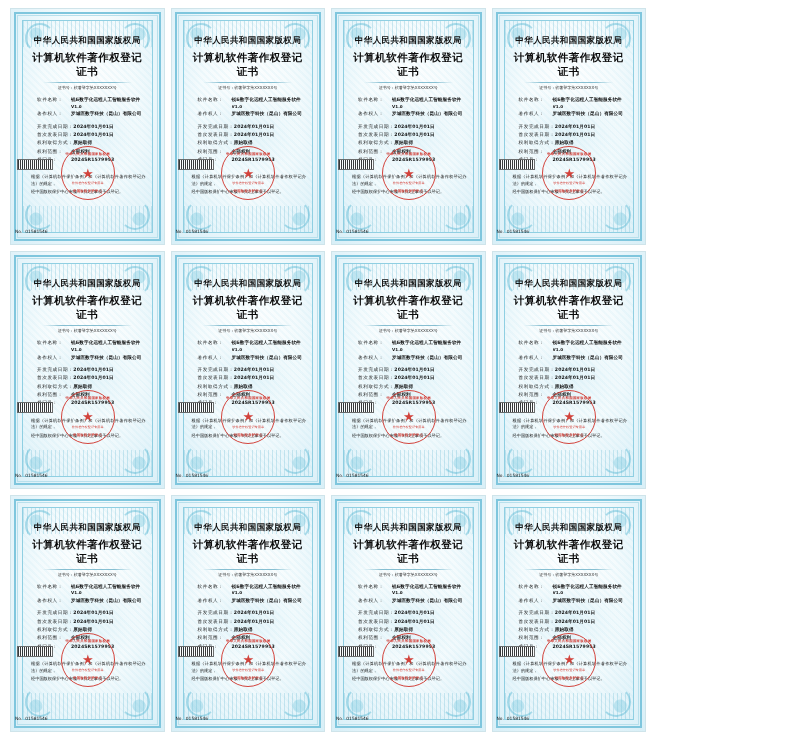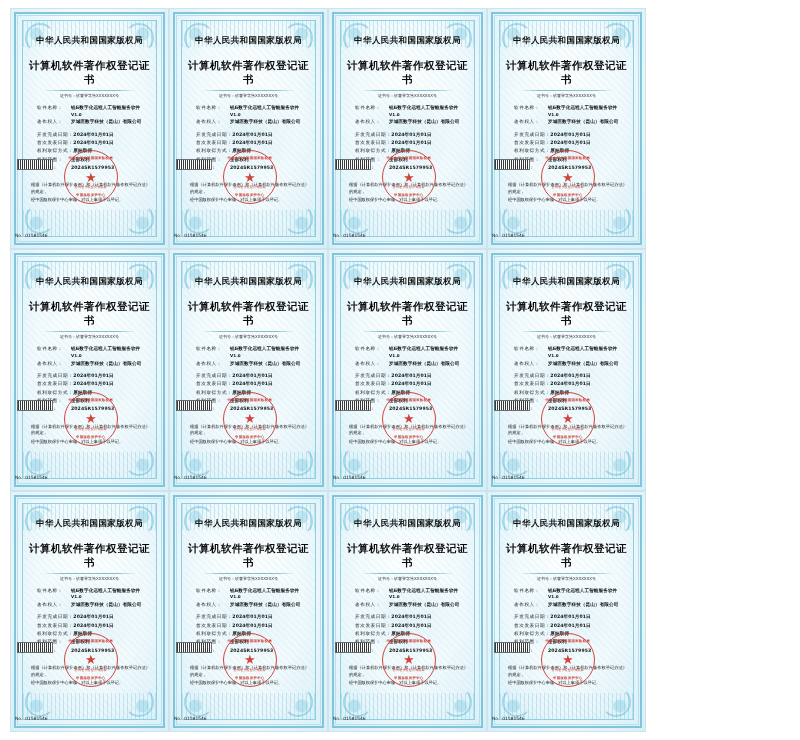--- a/index.html
+++ b/index.html
@@ -7,20 +7,21 @@
     padding: 0;
     background: #ffffff;
     width: 800px;
     height: 740px;
     font-family: "Liberation Sans", sans-serif;
   }
   #grid {
     display: grid;
     grid-template-columns: repeat(4, 1fr);
     grid-template-rows: repeat(3, 1fr);
+    gap: 6px;
     padding: 8px 10px;
     box-sizing: border-box;
     width: 656px;
     height: 740px;
   }
   .cert {
     position: relative;
     box-sizing: border-box;
     background:
       radial-gradient(ellipse at 50% 40%, #ffffff 0%, #f4fbfd 45%, #e4f4fa 75%, #d8eff7 100%);
@@ -87,21 +88,21 @@
     letter-spacing: .4px;
     margin-top: 6px;
   }
   .title {
     text-align: center;
     font-family: "DejaVu Serif", serif;
     font-size: 10.5px;
     font-weight: bold;
     color: #0b0b0b;
     letter-spacing: .5px;
-    margin-top: 12px;
+    margin-top: 4px;
   }
   .title-rule {
     width: 74%;
     margin: 3px auto 0;
     height: 1px;
     background: linear-gradient(90deg, rgba(60,150,180,0) 0%, rgba(60,150,180,.6) 20%, rgba(60,150,180,.6) 80%, rgba(60,150,180,0) 100%);
   }
   .cert-no {
     text-align: center;
     font-family: "DejaVu Sans", sans-serif;

